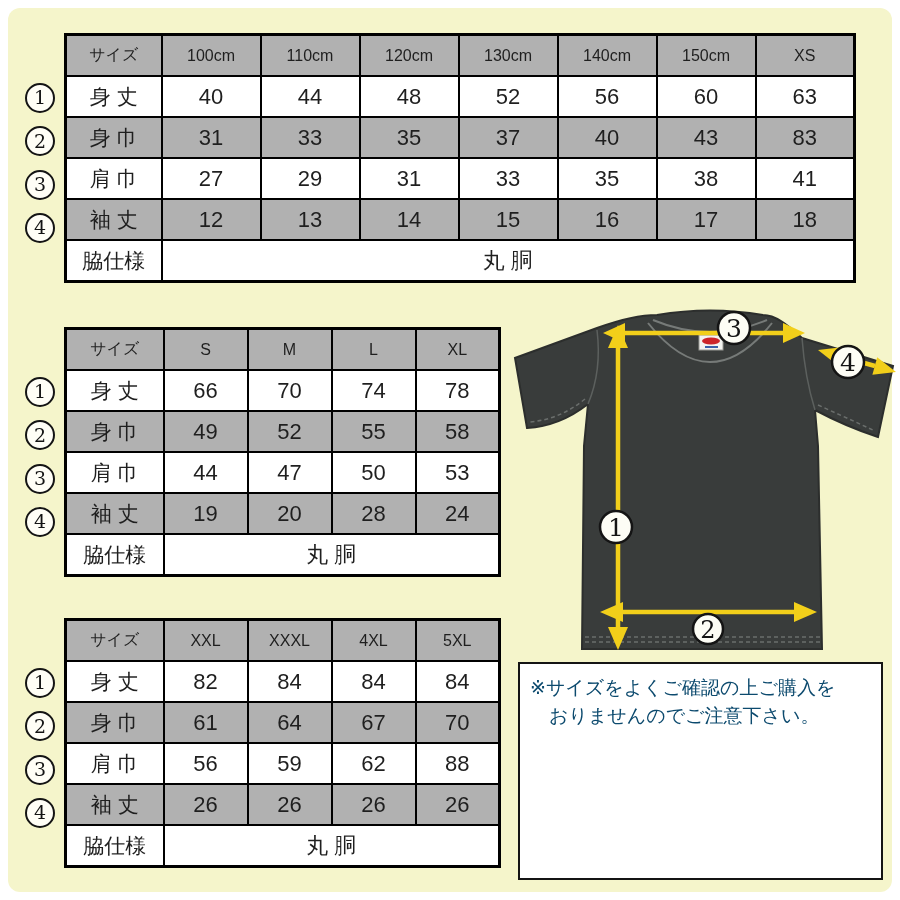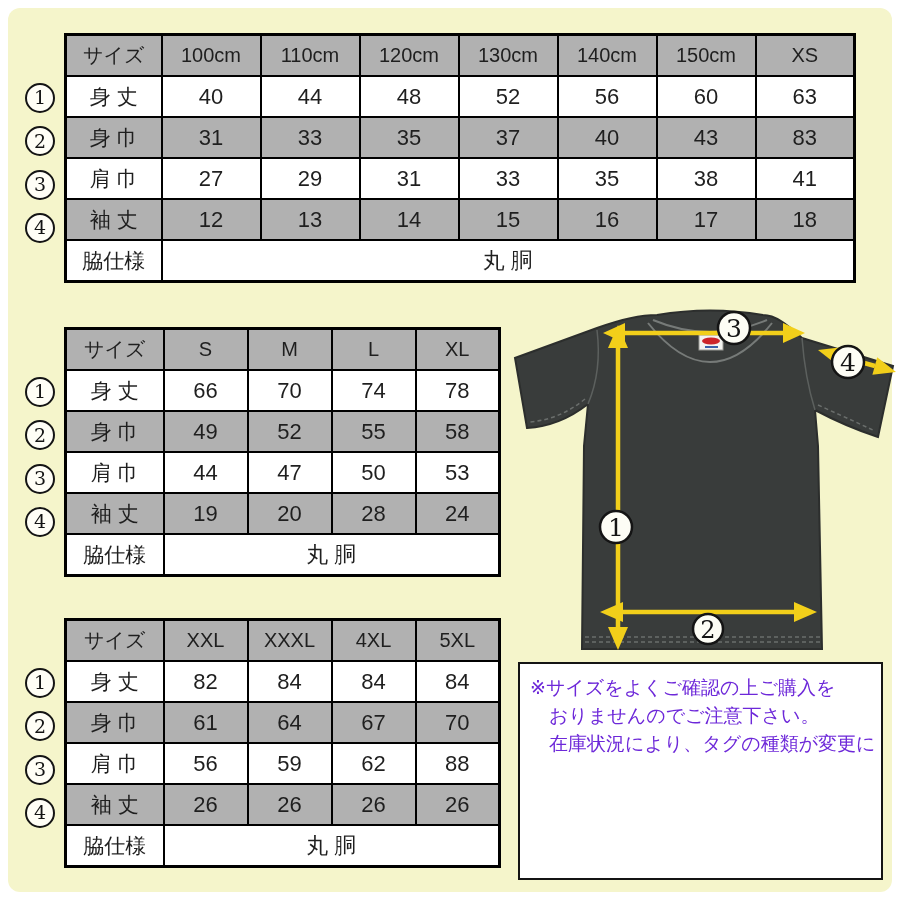--- a/index.html
+++ b/index.html
@@ -14,36 +14,36 @@
   .table-holder{position:absolute;}
   table.size-table{
     border-collapse:collapse;border:3px solid #000;background:#fff;
     table-layout:fixed;
   }
   .size-table th,.size-table td{
     border:2px solid #000;height:39px;padding:0;margin:0;
     text-align:center;vertical-align:middle;
     font-weight:normal;color:#1f1f1f;font-size:22px;overflow:hidden;white-space:nowrap;
   }
-  .size-table th{font-size:20px;}
+  .size-table th{font-size:16px;}
   .size-table td.rowlabel{font-size:21px;}
   .size-table tr:nth-child(odd){background:#b1b1b1;}
   .size-table tr:nth-child(even){background:#ffffff;}
   .circ{
     position:absolute;width:30px;height:30px;box-sizing:border-box;
     border:2px solid #141414;border-radius:50%;background:#fffef6;
     display:flex;align-items:center;justify-content:center;
     font-family:"DejaVu Serif","Liberation Serif",serif;
     font-size:19px;color:#141414;line-height:1;
   }
   #tshirt-svg{position:absolute;left:505px;top:306px;}
   #note{
     position:absolute;left:518px;top:662px;width:365px;height:218px;
     box-sizing:border-box;background:#ffffff;border:2px solid #141414;
-    padding:10px 6px 0 10px;font-size:19px;line-height:28px;color:#6d28d9;
+    padding:10px 6px 0 10px;font-size:19px;line-height:28px;color:#0c4a6e;
   }
   .note-line{white-space:nowrap;}
   .note-line.indent{padding-left:19px;}
   .mnum{
     font-family:"DejaVu Serif","Liberation Serif",serif;
     fill:#141414;
   }
 </style>
 </head>
 <body>
@@ -112,21 +112,20 @@
     </g>
     <g>
       <circle cx="203" cy="323" r="15" fill="#fdfdf5" stroke="#141414" stroke-width="2.5"></circle>
       <text class="mnum" x="203" y="332" text-anchor="middle" font-size="24">2</text>
     </g>
   </svg>
 
   <div id="note">
       <div class="note-line">※サイズをよくご確認の上ご購入を</div>
       <div class="note-line indent">おりませんのでご注意下さい。</div>
-      <div class="note-line indent">在庫状況により、タグの種類が変更に</div>
     </div>
 
 <div class="table-holder" style="left: 64px; top: 33px;">
       <table class="size-table">
         <colgroup>
           <col style="width: 96px;">
           <col style="width: 99px;">
           <col style="width: 99px;">
           <col style="width: 99px;">
           <col style="width: 99px;">

